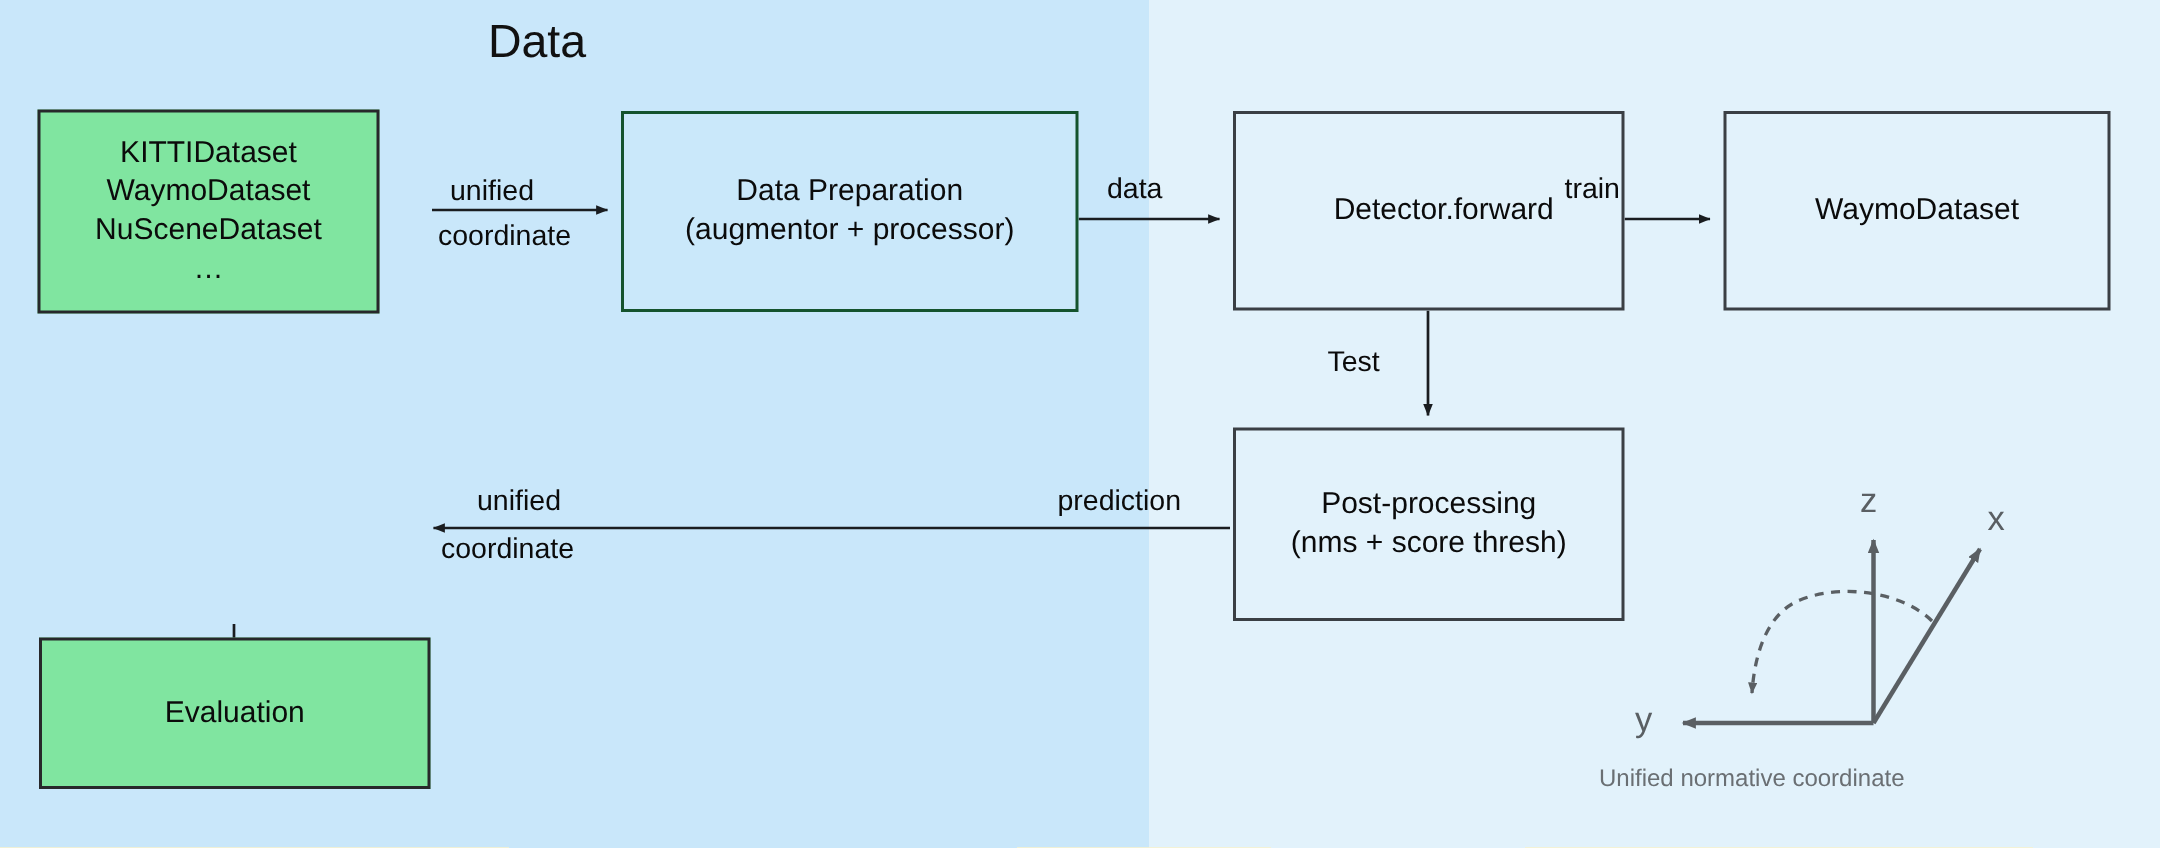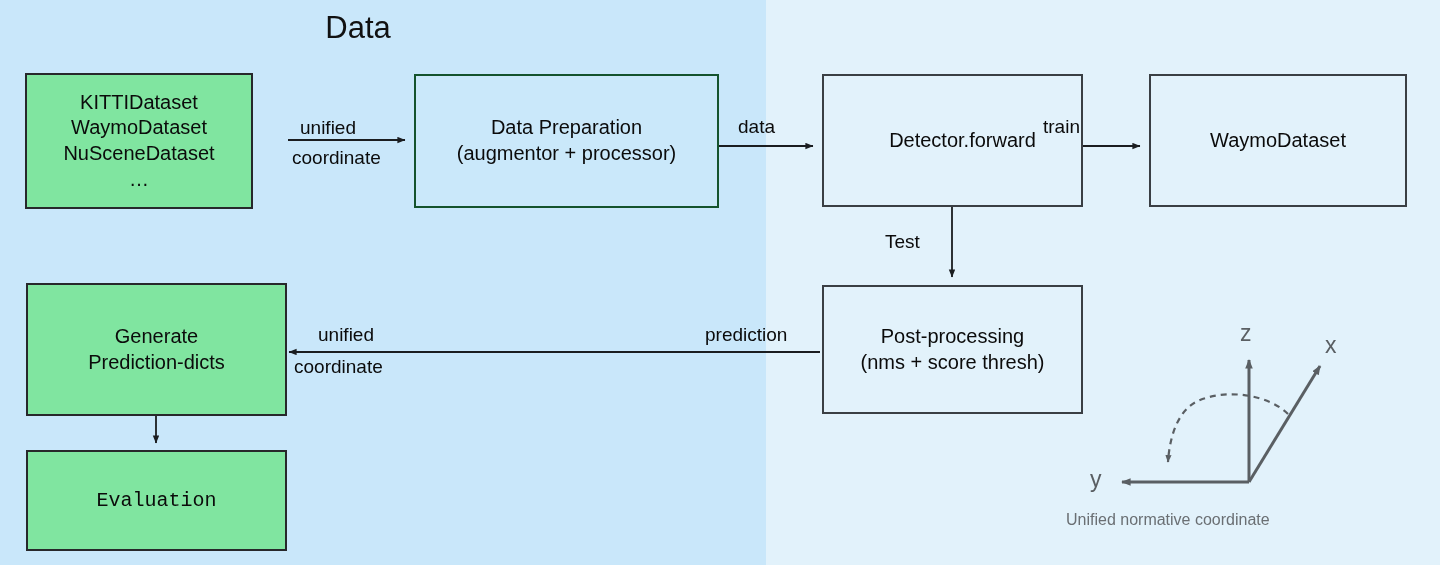--- a/index.html
+++ b/index.html
@@ -163,24 +163,22 @@
   <div class="node bluebox" style="left:414px; top:74px; width:305px; height:134px;">Data Preparation
 (augmentor + processor)</div>
 
   <div class="node bluebox-light" style="left:822px; top:74px; width:261px; height:133px;padding-left:20px;">Detector.forward</div>
 
   <div class="node bluebox-light" style="left:1149px; top:74px; width:258px; height:133px;">WaymoDataset</div>
 
   <div class="node bluebox-light" style="left:822px; top:285px; width:261px; height:129px;">Post-processing
 (nms + score thresh)</div>
 
-  <div class="node green" style="left:26px; top:283px; width:261px; height:133px;">Generate
-Prediction-dicts</div>
 
-  <div class="node green" style="left:26px; top:450px; width:261px; height:101px;font-family:Liberation Mono, monospace;">Evaluation</div>
+  <div class="node green" style="left:26px; top:425px; width:261px; height:101px;">Evaluation</div>
 
   <div class="edge-label" style="left:300px; top:118px;">unified</div>
   <div class="edge-label" style="left:292px; top:148px;">coordinate</div>
 
   <div class="edge-label" style="left:738px; top:117px;">data</div>
 
   <div class="edge-label" style="left:1043px; top:117px;">train</div>
 
   <div class="edge-label" style="left:885px; top:232px;">Test</div>
 

